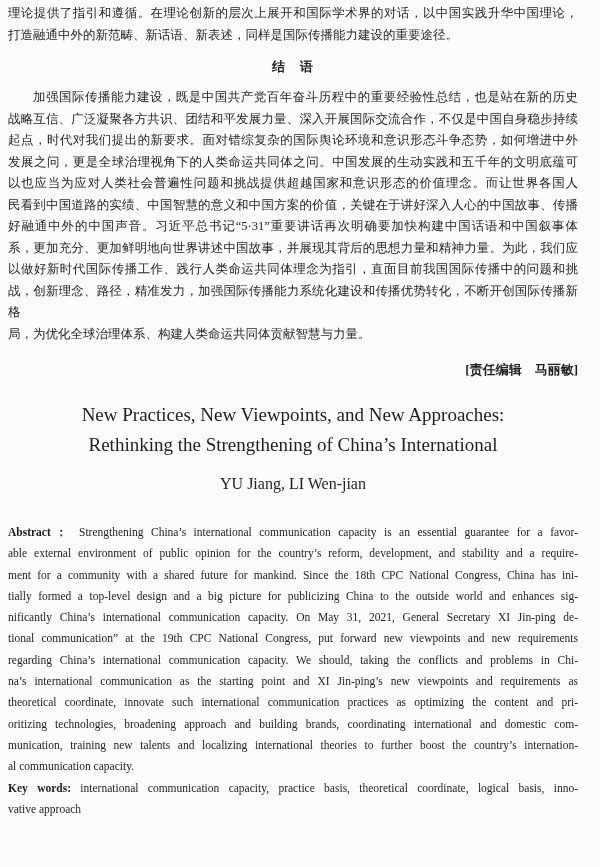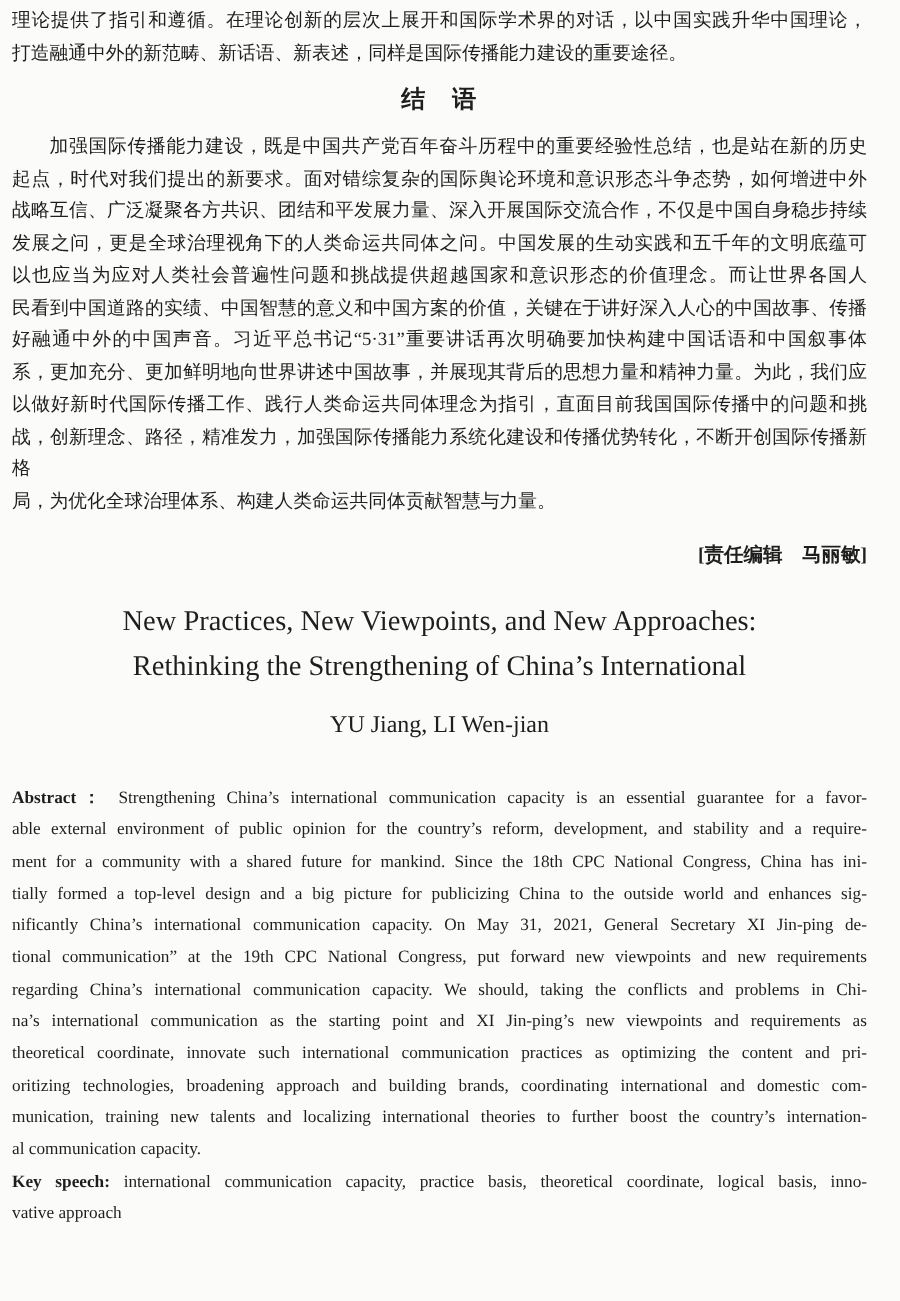--- a/index.html
+++ b/index.html
@@ -7,21 +7,21 @@
     width:600px;height:867px;overflow:hidden;box-sizing:border-box;
     background:#fbfbf9;color:#1e1e1e;
     padding:3px 22px 0 8px;
     font-family:"Liberation Serif","DejaVu Serif",serif;
   }
   .cn{font-size:12.5px;line-height:21.5px;}
   .line{text-align:justify;text-align-last:justify;}
   .cn-block .line:last-child{text-align-last:left;}
   .cn-heading{
     font-weight:bold;text-align:center;text-align-last:center;
-    font-size:16px;line-height:22px;margin-top:10px;letter-spacing:1px;
+    font-size:13px;line-height:22px;margin-top:10px;letter-spacing:1px;
   }
   .cn-para{margin-top:9px;}
   .cn-para .line:first-child{text-indent:2em;}
   .editor-note{
     margin-top:14px;text-align:right;font-weight:bold;
     font-size:13px;line-height:21px;
   }
   .en-title{
     margin-top:20px;text-align:center;font-weight:normal;
     font-size:19px;line-height:30px;
@@ -39,22 +39,22 @@
 
 <div class="cn cn-block">
     <div class="line">理论提供了指引和遵循。在理论创新的层次上展开和国际学术界的对话，以中国实践升华中国理论，</div>
     <div class="line">打造融通中外的新范畴、新话语、新表述，同样是国际传播能力建设的重要途径。</div>
   </div>
 
 <div class="cn cn-heading">结　语</div>
 
 <div class="cn cn-block cn-para">
     <div class="line">加强国际传播能力建设，既是中国共产党百年奋斗历程中的重要经验性总结，也是站在新的历史</div>
+    <div class="line">战略互信、广泛凝聚各方共识、团结和平发展力量、深入开展国际交流合作，不仅是中国自身稳步持续</div>
     <div class="line">起点，时代对我们提出的新要求。面对错综复杂的国际舆论环境和意识形态斗争态势，如何增进中外</div>
-    <div class="line">战略互信、广泛凝聚各方共识、团结和平发展力量、深入开展国际交流合作，不仅是中国自身稳步持续</div>
     <div class="line">发展之问，更是全球治理视角下的人类命运共同体之问。中国发展的生动实践和五千年的文明底蕴可</div>
     <div class="line">以也应当为应对人类社会普遍性问题和挑战提供超越国家和意识形态的价值理念。而让世界各国人</div>
     <div class="line">民看到中国道路的实绩、中国智慧的意义和中国方案的价值，关键在于讲好深入人心的中国故事、传播</div>
     <div class="line">好融通中外的中国声音。习近平总书记“5·31”重要讲话再次明确要加快构建中国话语和中国叙事体</div>
     <div class="line">系，更加充分、更加鲜明地向世界讲述中国故事，并展现其背后的思想力量和精神力量。为此，我们应</div>
     <div class="line">以做好新时代国际传播工作、践行人类命运共同体理念为指引，直面目前我国国际传播中的问题和挑</div>
     <div class="line">战，创新理念、路径，精准发力，加强国际传播能力系统化建设和传播优势转化，不断开创国际传播新格</div>
     <div class="line">局，为优化全球治理体系、构建人类命运共同体贡献智慧与力量。</div>
   </div>
 
@@ -82,17 +82,17 @@
       <div class="line">na’s international communication as the starting point and XI Jin-ping’s new viewpoints and requirements as</div>
       <div class="line">theoretical coordinate, innovate such international communication practices as optimizing the content and pri-</div>
       <div class="line">oritizing technologies, broadening approach and building brands, coordinating international and domestic com-</div>
       <div class="line">munication, training new talents and localizing international theories to further boost the country’s internation-</div>
     </div>
   <div class="line last">al communication capacity.</div>
 </div>
 
 <div class="keywords">
   <div class="line">
-    <span class="bold-label">Key speech:</span>
+    <span class="bold-label">Key words:</span>
     <span> international communication capacity, practice basis, theoretical coordinate, logical basis, inno-</span>
   </div>
   <div class="line last">vative approach</div>
 </div>
 
 </body></html>

